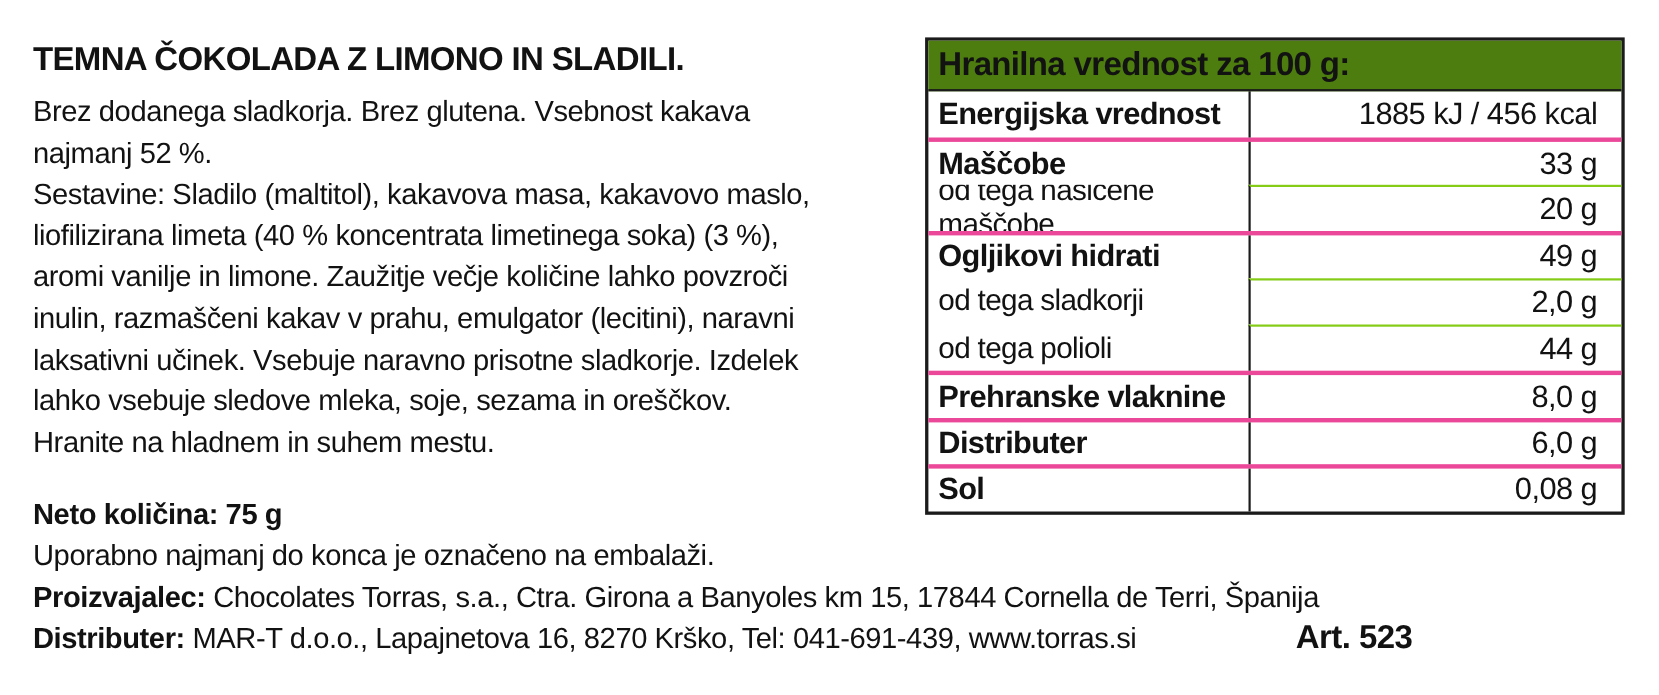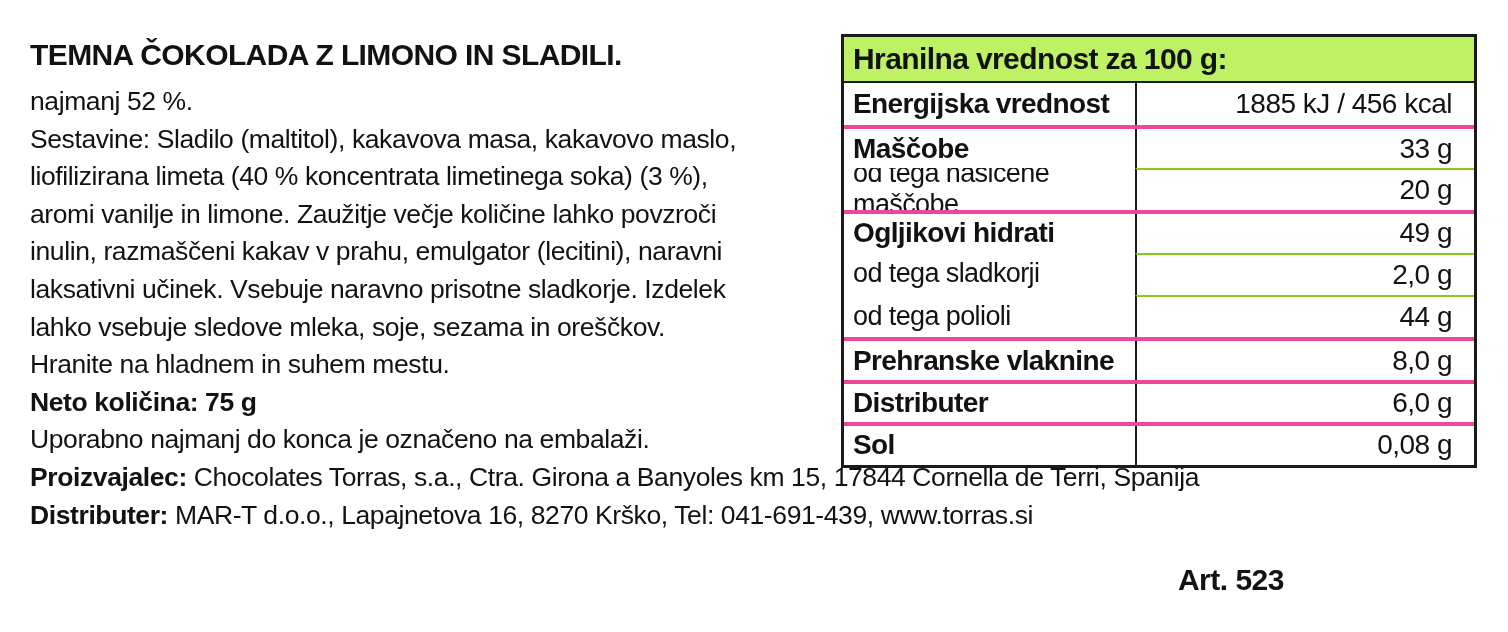--- a/index.html
+++ b/index.html
@@ -5,29 +5,29 @@
   * { margin:0; padding:0; box-sizing:border-box; }
   html,body { width:1508px; height:632px; background:#ffffff; overflow:hidden; }
   body { font-family:"Liberation Sans", sans-serif; color:#121212; position:relative; }
 
   .page { position:absolute; left:0; top:12px; width:1324px; height:632px; background:#ffffff; }
 
   
   .left { position:absolute; left:30px; top:26px; white-space:nowrap; }
   .title { font-size:30px; font-weight:700; letter-spacing:-0.6px; height:45px; }
   .line { font-size:26.5px; line-height:37.6px; letter-spacing:-0.4px; }
-  .bold { font-weight:700; }
+  .bold { font-weight:700;margin-top:28px; }
 
   
   .art { position:absolute; top:551px; right:40px; font-size:30px; font-weight:700; letter-spacing:-0.5px; }
 
   
   .ntable { position:absolute; left:841px; top:22px; width:636px; border:3px solid #1b1b1b; background:#ffffff; }
   .thead {
-    height:46px; background:#bef264; border-bottom:2px solid #1b1b1b;
+    height:46px; background:#4d7c0f; border-bottom:2px solid #1b1b1b;
     font-weight:700; font-size:30px; letter-spacing:-0.6px;
     display:flex; align-items:center; padding-left:9px;
   }
   .row { display:flex; height:42.4px; }
   .row .lbl {
     width:291px; padding-left:9px; display:flex; align-items:center;
     font-size:28px; font-weight:700; letter-spacing:-0.6px; overflow:hidden;
   }
   .row.sub .lbl { font-weight:400; font-size:27px; }
   .row .val {
@@ -38,20 +38,21 @@
   .row.full { border-top:4px solid #ec4899; }
   .row.sub .val { border-top:2px solid #84cc16;text-align:right; }
 </style>
 </head>
 <body>
 
 <div class="page">
 
   <div class="left">
     <div class="title">TEMNA ČOKOLADA Z LIMONO IN SLADILI.</div>
+    <div class="line">Brez dodanega sladkorja. Brez glutena. Vsebnost kakava</div>
     <div class="line">najmanj 52 %.</div>
     <div class="line">Sestavine: Sladilo (maltitol), kakavova masa, kakavovo maslo,</div>
     <div class="line">liofilizirana limeta (40 % koncentrata limetinega soka) (3 %),</div>
     <div class="line">aromi vanilje in limone. Zaužitje večje količine lahko povzroči</div>
     <div class="line">inulin, razmaščeni kakav v prahu, emulgator (lecitini), naravni</div>
     <div class="line">laksativni učinek. Vsebuje naravno prisotne sladkorje. Izdelek</div>
     <div class="line">lahko vsebuje sledove mleka, soje, sezama in oreščkov.</div>
     <div class="line">Hranite na hladnem in suhem mestu.</div>
     <div class="line bold">Neto količina: 75 g</div>
     <div class="line">Uporabno najmanj do konca je označeno na embalaži.</div>

